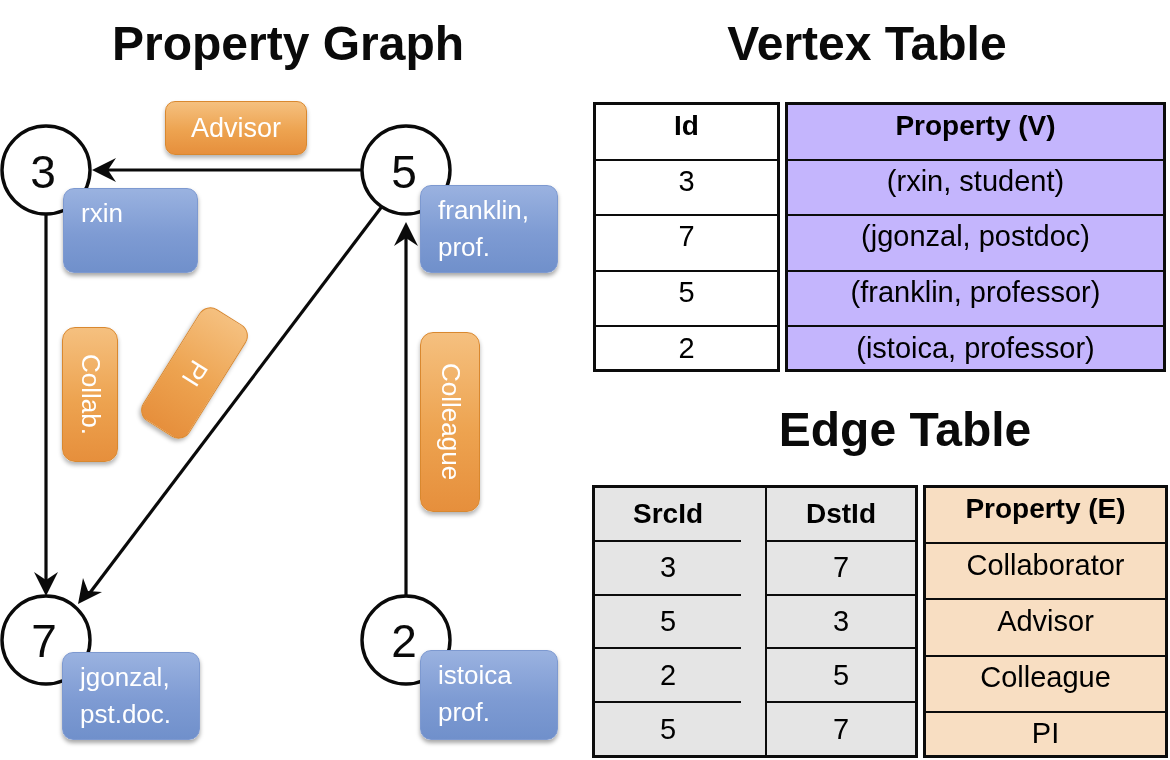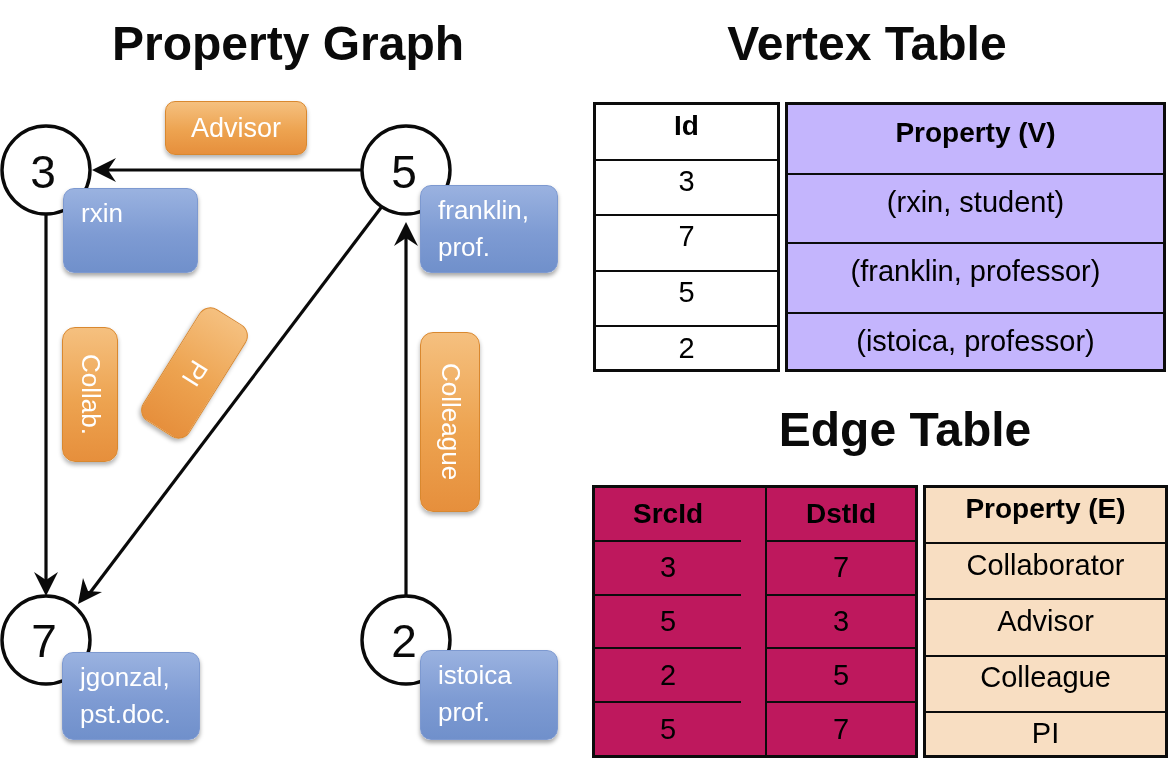--- a/index.html
+++ b/index.html
@@ -52,21 +52,21 @@
     font-size:29px;white-space:nowrap;
   }
   .subtable .hcell{font-weight:700;font-size:28px;}
   .subtable .cell{border-top:2px solid #0c0c0c;}
   .twocol{flex-direction:row;padding:0;}
   .twocol .col{display:flex;flex-direction:column;flex:1;}
   .twocol .col.first{flex:0 0 146px;}
   .twocol .col.second{border-left:2px solid #0c0c0c;margin-left:12px;}
   #vtable-id{left:593px;top:102px;width:187px;height:270px;background:#fff;}
   #vtable-prop{left:785px;top:102px;width:381px;height:270px;background:#c4b5fd;}
-  #etable-ids{left:592px;top:485px;width:326px;height:273px;background:#be185d;}
+  #etable-ids{left:592px;top:485px;width:326px;height:273px;background:#e5e5e5;}
   #etable-prop{left:923px;top:485px;width:245px;height:273px;background:#f8dec2;}
 </style>
 </head>
 <body>
 
 <div class="title" id="title-graph">Property Graph</div>
 <div class="title" id="title-vertex">Vertex Table</div>
 <div class="title" id="title-edge">Edge Table</div>
 
 <svg id="graph-svg" width="585" height="760" viewBox="0 0 585 760">
@@ -116,20 +116,21 @@
 <div class="subtable" id="vtable-id">
   <div class="hcell">Id</div>
 <div class="cell">3</div>
     <div class="cell">7</div>
     <div class="cell">5</div>
     <div class="cell">2</div>
   </div>
 <div class="subtable" id="vtable-prop">
   <div class="hcell">Property (V)</div>
 <div class="cell">(rxin, student)</div>
+    <div class="cell">(jgonzal, postdoc)</div>
     <div class="cell">(franklin, professor)</div>
     <div class="cell">(istoica, professor)</div>
   </div>
 
 <div class="subtable twocol" id="etable-ids">
   <div class="col first">
     <div class="hcell">SrcId</div>
   <div class="cell">3</div>
       <div class="cell">5</div>
       <div class="cell">2</div>

